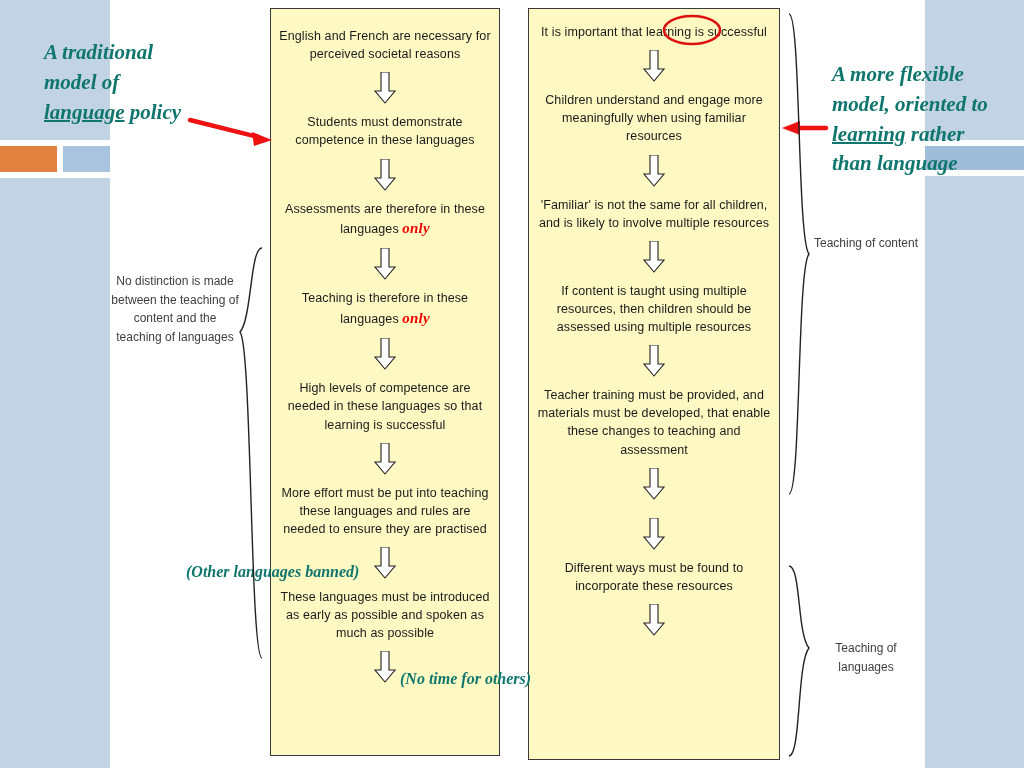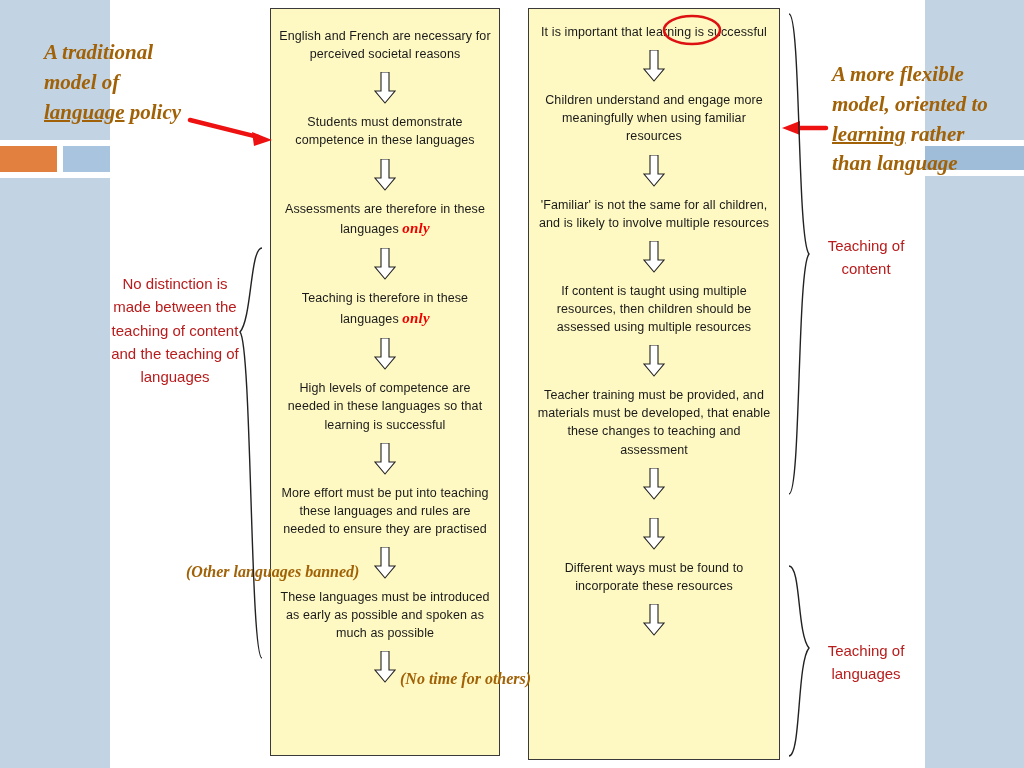--- a/index.html
+++ b/index.html
@@ -62,38 +62,38 @@
   .arrow{
     width:22px;height:32px;
     margin:9px 0 9px 0;
     flex:none;
   }
   .arrow svg{display:block;}
 
   
   .annot{
     position:absolute;
-    color:#a16207;
+    color:#0f766e;
     font-family:"Liberation Serif", serif;
     font-style:italic;
     font-weight:bold;
     line-height:1.42;
   }
   #annot-left{left:44px;top:38px;width:200px;font-size:21px;}
   #annot-right{left:832px;top:60px;width:190px;font-size:21px;}
   #annot-banned{left:186px;top:561px;font-size:16px;white-space:nowrap;}
   #annot-notime{left:400px;top:668px;font-size:16px;white-space:nowrap;}
   .annot .ul{text-decoration:underline;text-decoration-thickness:1.5px;}
 
   
   .sidelabel{
     position:absolute;
-    font-size:15px;
+    font-size:12px;
     line-height:1.55;
-    color:#b91c1c;
+    color:#404040;
     text-align:center;
   }
   #label-left{left:110px;top:272px;width:130px;}
   #label-content{left:812px;top:234px;width:108px;}
   #label-languages{left:812px;top:628px;width:108px;margin-top:11px;}
 
   
   #overlay{position:absolute;left:0;top:0;width:1024px;height:768px;pointer-events:none;}
 </style>
 </head>

